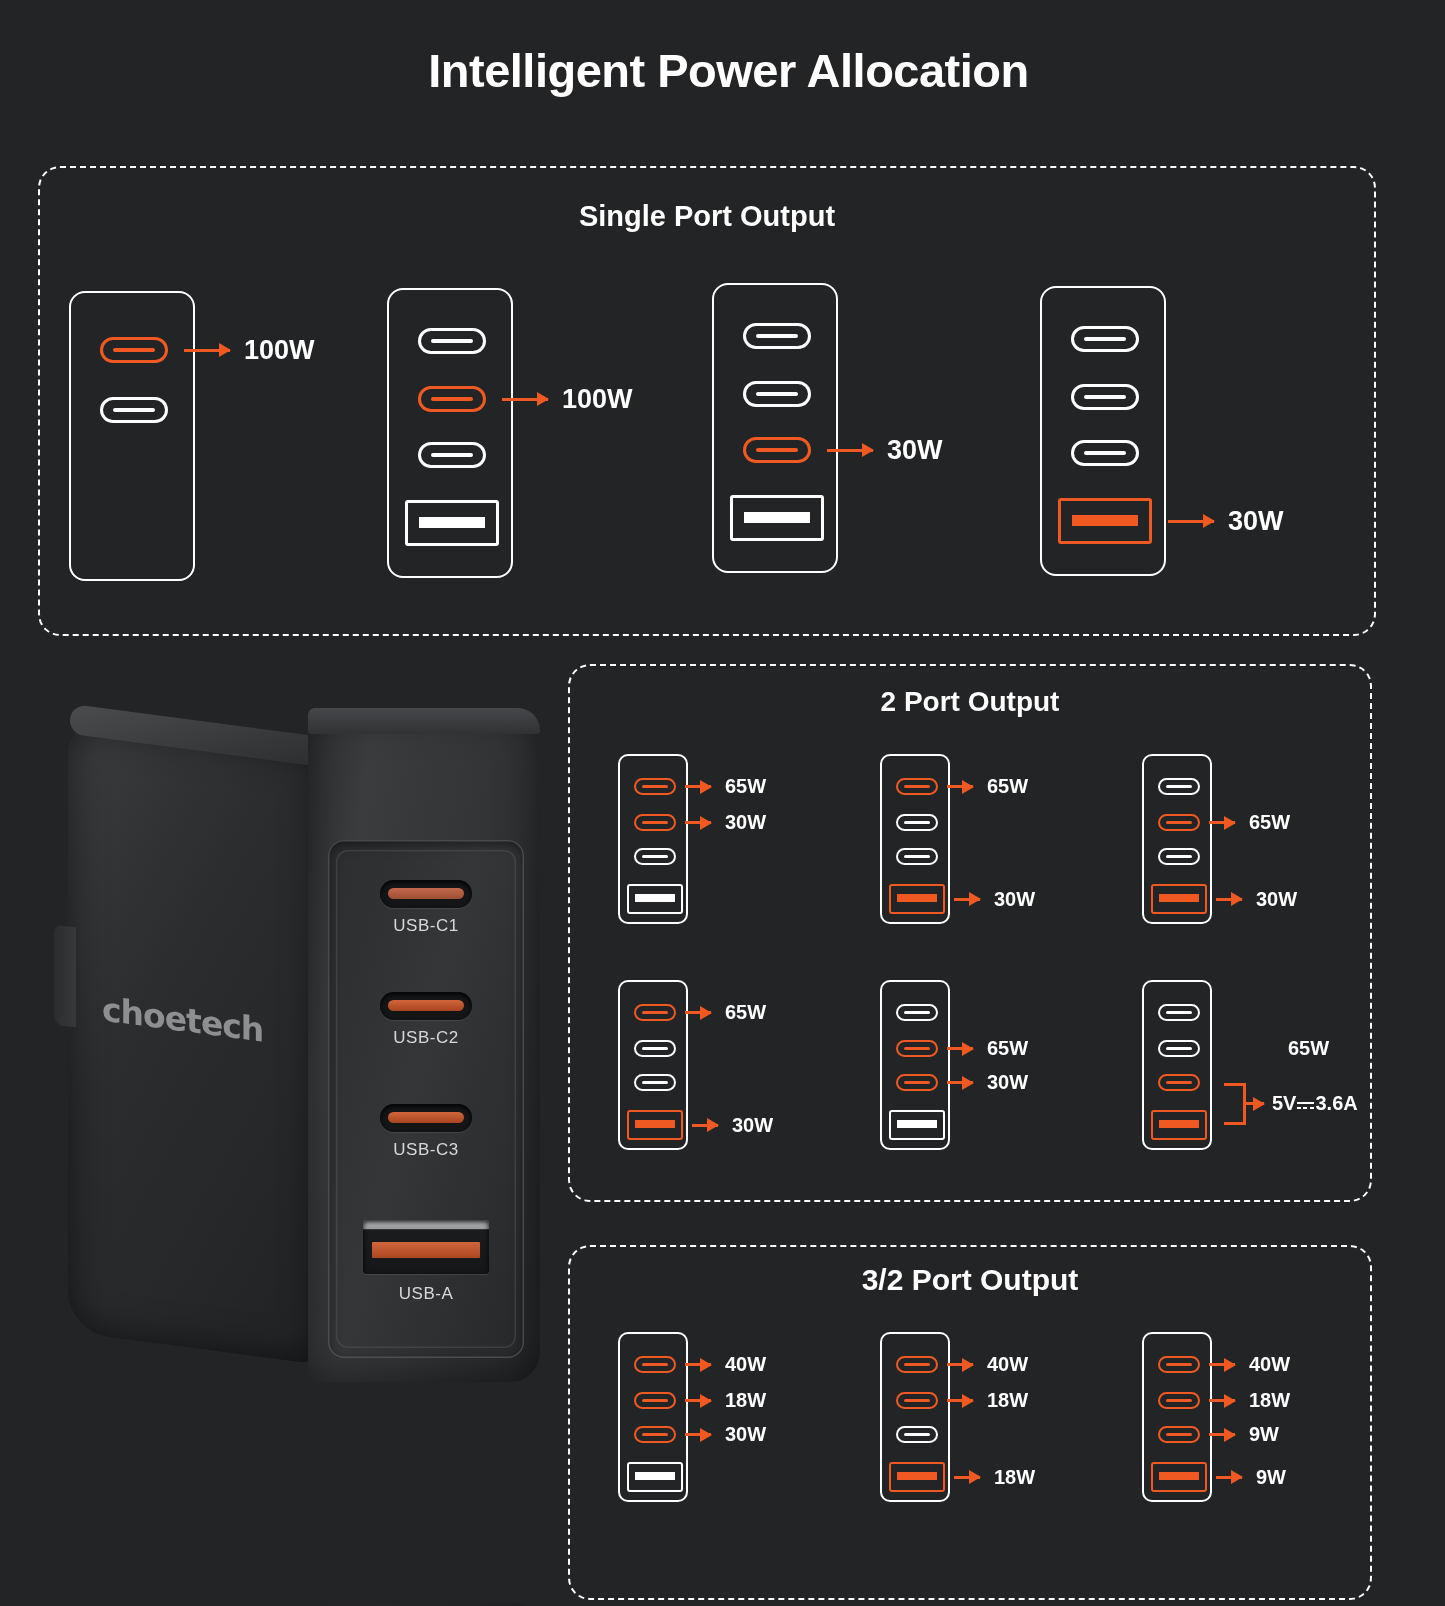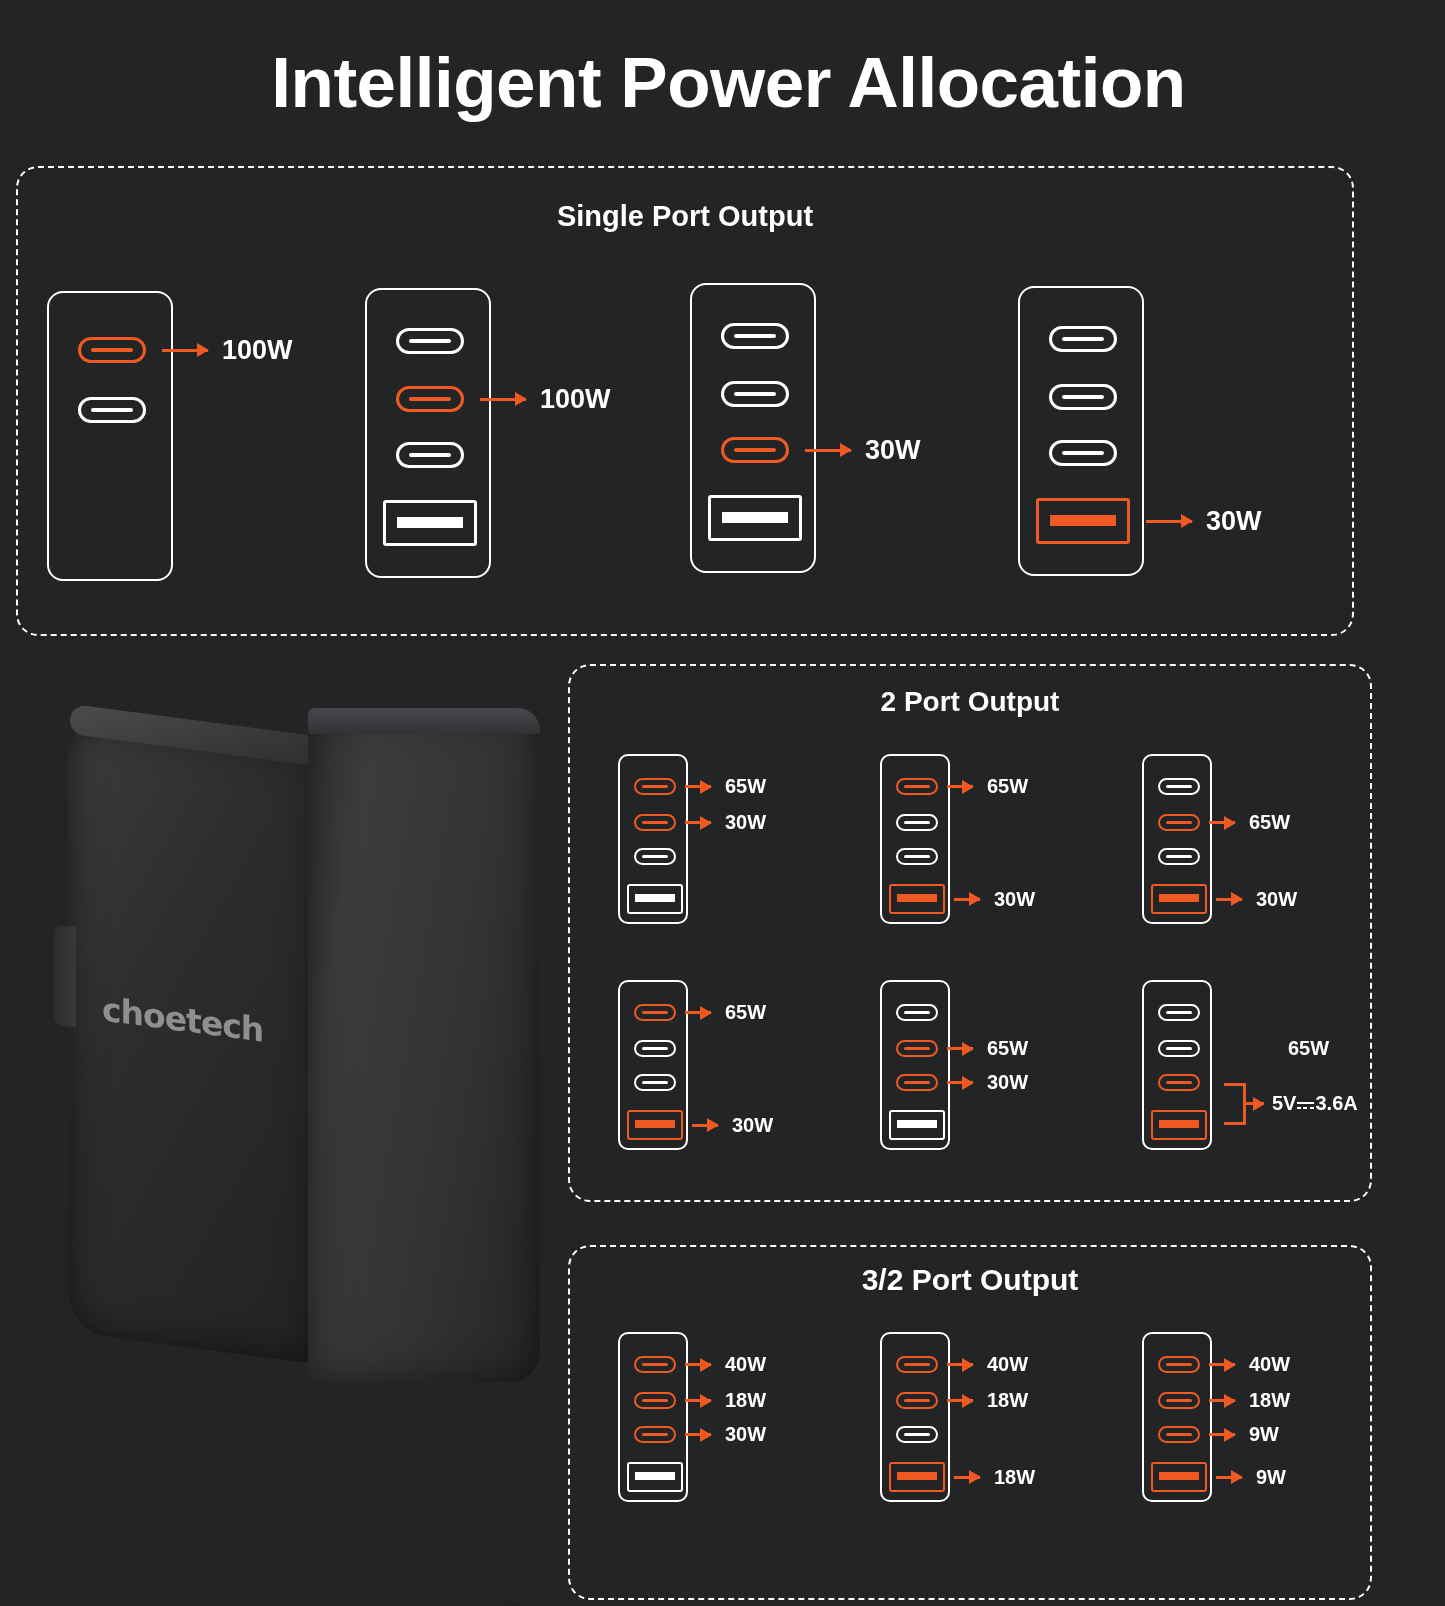--- a/index.html
+++ b/index.html
@@ -10,21 +10,21 @@
     background: #222426;
     font-family: "Liberation Sans", sans-serif;
     color: #ffffff;
     overflow: hidden;
     position: relative;
   }
 
   
   .page-title {
     text-align: center;
-    font-size: 71px;
+    font-size: 47px;
     font-weight: bold;
     letter-spacing: -0.5px;
     padding-top: 46px;
     line-height: 1.05;
     color: #ffffff;
     margin-left: 12px;
   }
 
   
   .panel {
@@ -32,21 +32,21 @@
     border: 2px dashed #ffffff;
     border-radius: 22px;
   }
   .panel-title {
     text-align: center;
     font-size: 29px;
     font-weight: bold;
     color: #ffffff;
   }
 
-  #panel-single { left: 16px;  top: 166px;  width: 1338px; height: 470px; }
+  #panel-single { left: 38px;  top: 166px;  width: 1338px; height: 470px; }
   #panel-two    { left: 568px; top: 664px;  width: 804px;  height: 538px; }
   #panel-three  { left: 568px; top: 1245px; width: 804px;  height: 355px; }
 
   #panel-single .panel-title { margin-top: 32px; }
   #panel-two    .panel-title { margin-top: 20px; font-size: 28px;}
   #panel-three  .panel-title { margin-top: 16px; font-size: 30px;}
 
   
   .device {
     position: relative;
@@ -544,20 +544,43 @@
 </div>
 
 <div id="product">
   <div class="charger-body face-left"></div>
   <div class="charger-body face-left-top"></div>
   <div class="charger-body prong"></div>
   <div class="charger-body face-front"></div>
   <div class="charger-body face-front-top"></div>
   <div class="brand">choetech</div>
 
+  <div class="port-plate">
+    <div class="port-plate-inner"></div>
+
+    <div class="rport rport-c" style="top:40px;">
+      <i style="background:linear-gradient(180deg,#c4694d,#9d4e33);"></i>
+    </div>
+    <div class="rlabel" style="top:76px;">USB-C1</div>
+
+    <div class="rport rport-c" style="top:152px;">
+      <i style="background:linear-gradient(180deg,#d1663c,#a8441f);"></i>
+    </div>
+    <div class="rlabel" style="top:188px;">USB-C2</div>
+
+    <div class="rport rport-c" style="top:264px;">
+      <i style="background:linear-gradient(180deg,#d1663c,#a8441f);"></i>
+    </div>
+    <div class="rlabel" style="top:300px;">USB-C3</div>
+
+    <div class="rport rport-a" style="top:380px;">
+      <i style="background:linear-gradient(180deg,#d1663c,#ab4721);"></i>
+    </div>
+    <div class="rlabel" style="top:444px;">USB-A</div>
+  </div>
 </div>
 
 <div id="reflection">
   <div class="inner" id="reflection-inner">
       <div style="position: absolute; left: 0px; top: 0px;">
 
   <div class="charger-body face-front"></div>
 
 </div>
     </div>

